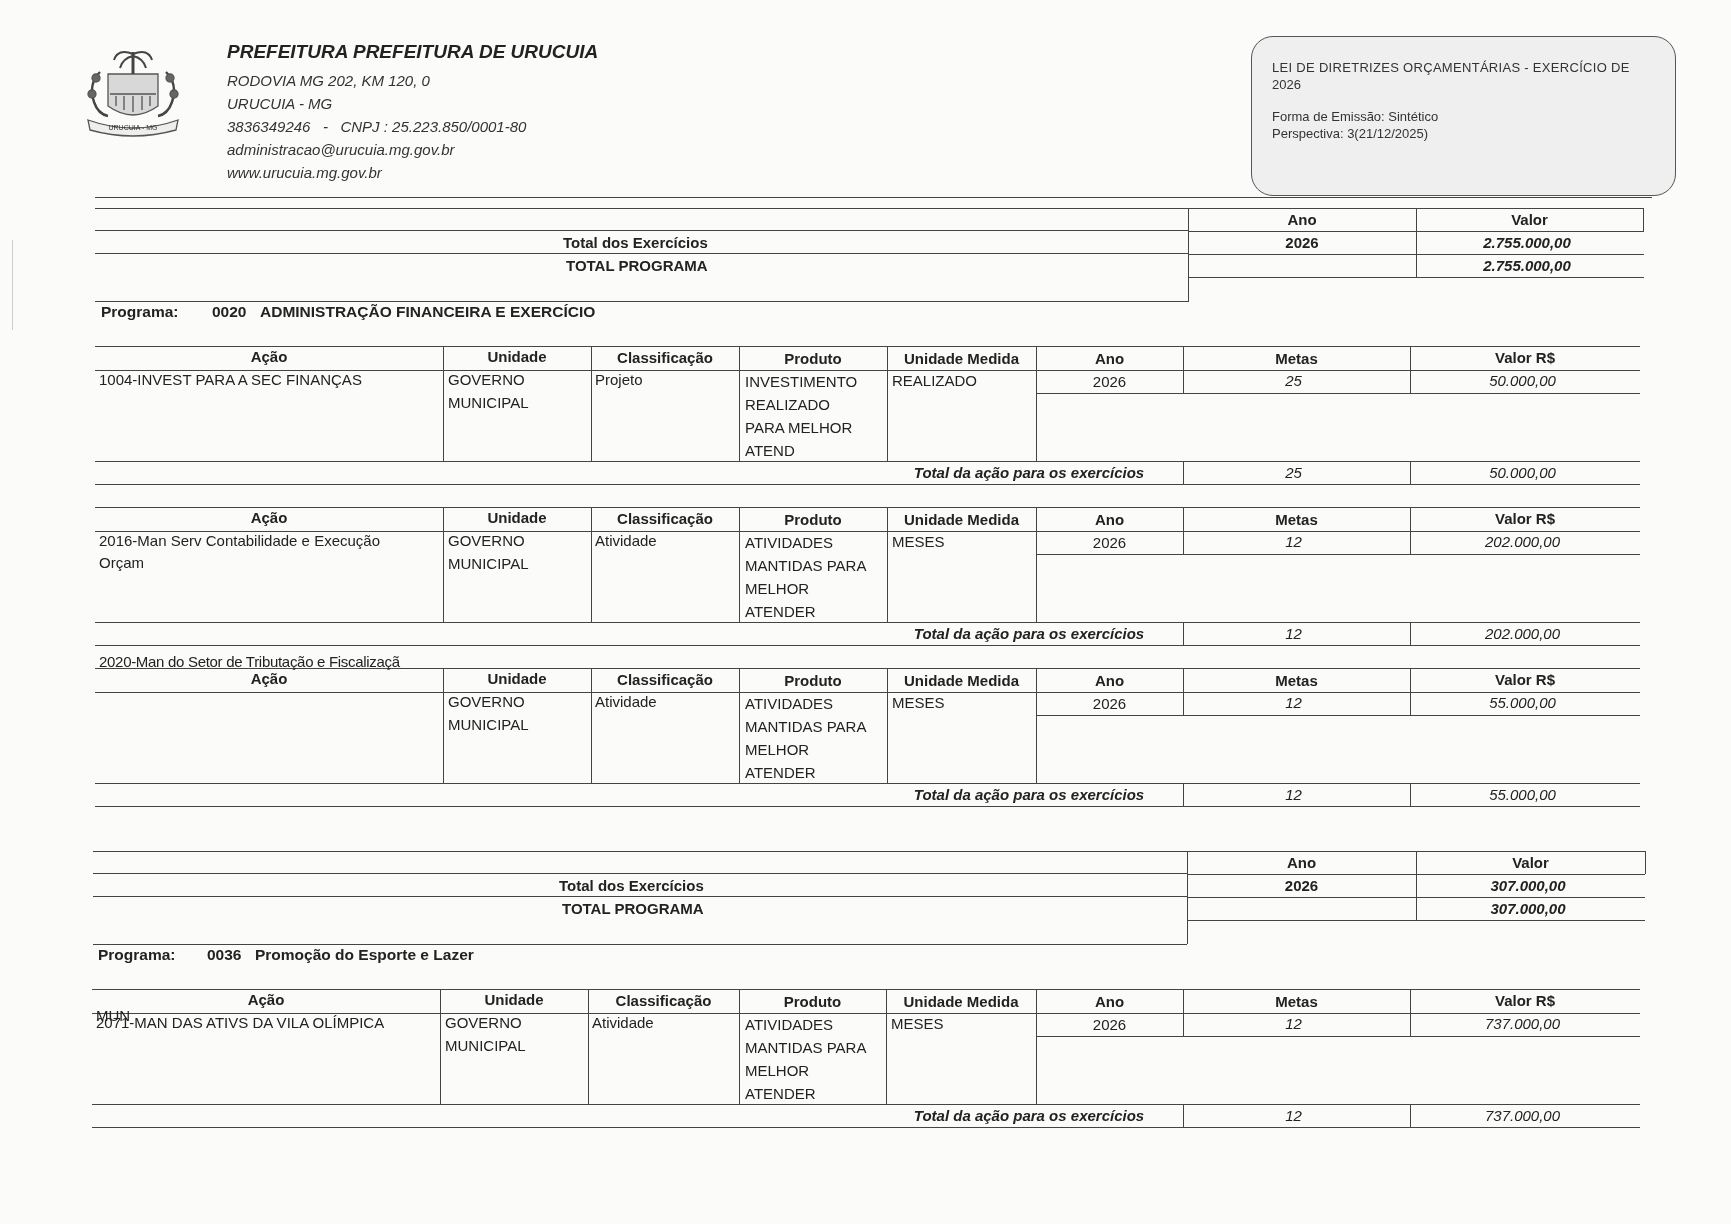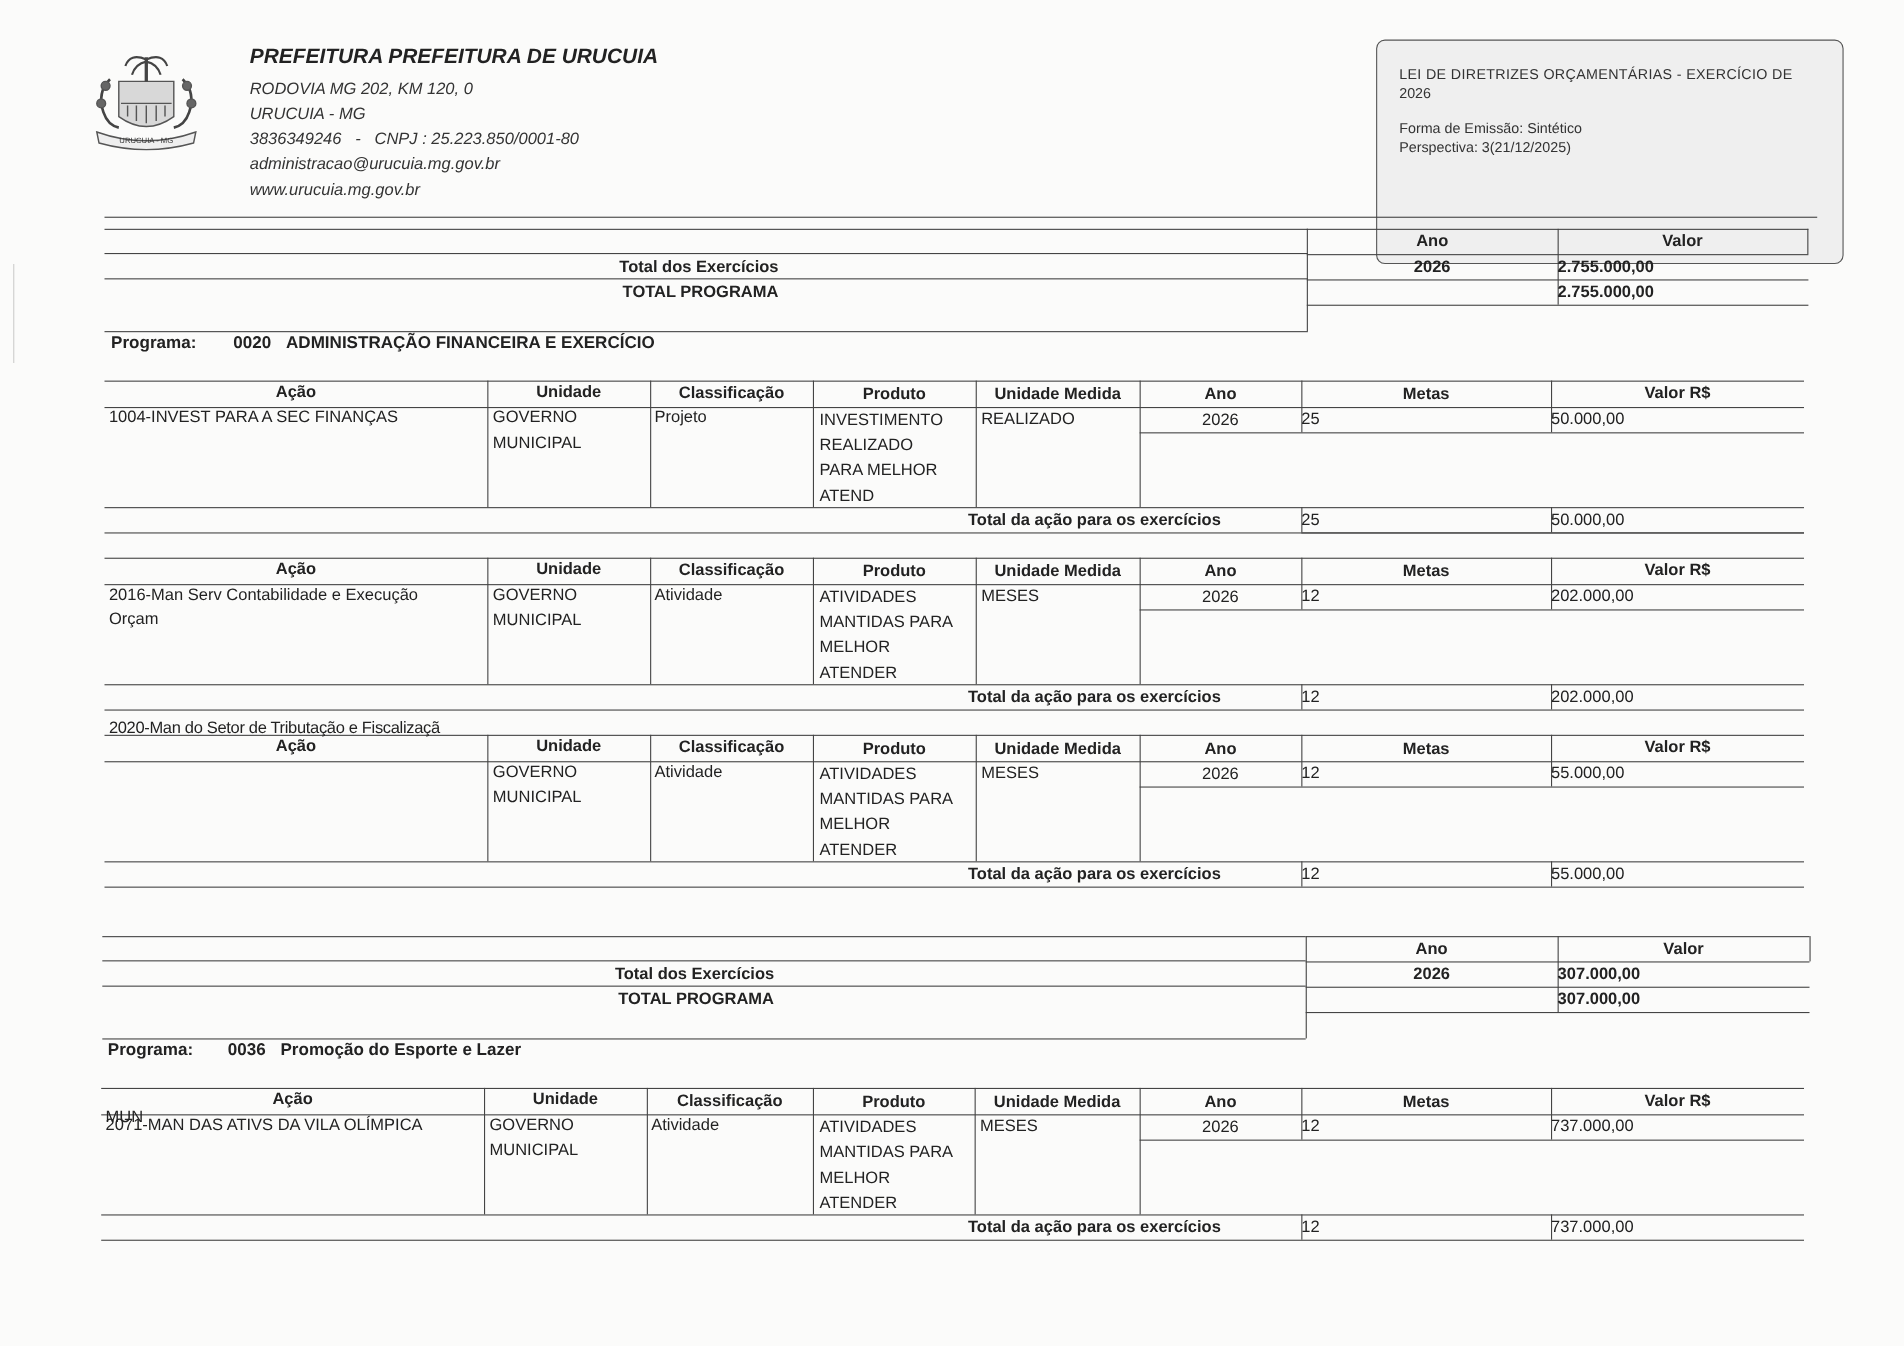--- a/index.html
+++ b/index.html
@@ -11,30 +11,30 @@
   }
   .abs { position: absolute; }
   .hline { position: absolute; height: 0; border-top: 1.5px solid #444; }
   .vline { position: absolute; width: 0; border-left: 1.5px solid #444; }
 
   
   .logo { left: 78px; top: 44px; width: 110px; height: 96px; }
   .hdr-title { left: 227px; top: 41px; font-size: 19px; font-weight: bold; font-style: italic; color: #222; }
   .hdr-line { left: 227px; font-size: 15px; font-style: italic; color: #333; }
   .info-box {
-    left: 1251px; top: 36px; width: 425px; height: 204px;
-    border: 1.5px solid #555; border-radius: 8px; background: #efefef;
+    left: 1251px; top: 36px; width: 425px; height: 160px;
+    border: 1.5px solid #555; border-radius: 22px; background: #efefef;
     box-sizing: border-box; padding: 22px 16px 0 20px;
     font-size: 13px; color: #333; line-height: 17px;
   }
   .info-box .gap { height: 15px; }
   .bold { font-weight: bold; }
   .txt { position: absolute; font-size: 15px; color: #222; white-space: nowrap; }
   .c { text-align: center; }
-  .r { text-align: left; }
+  .r { text-align: center; font-style: italic; }
   .prog { font-weight: bold; font-size: 15.5px; }
   .produto { line-height: 23px; }
 </style>
 </head>
 <body>
 
 <div class="abs logo">
   <svg width="110" height="96" viewBox="0 0 110 96">
     <g fill="none" stroke="#555" stroke-width="1.3">
       <path d="M30 30 L80 30 L80 62 Q55 80 30 62 Z" fill="#d8d8d8"></path>

